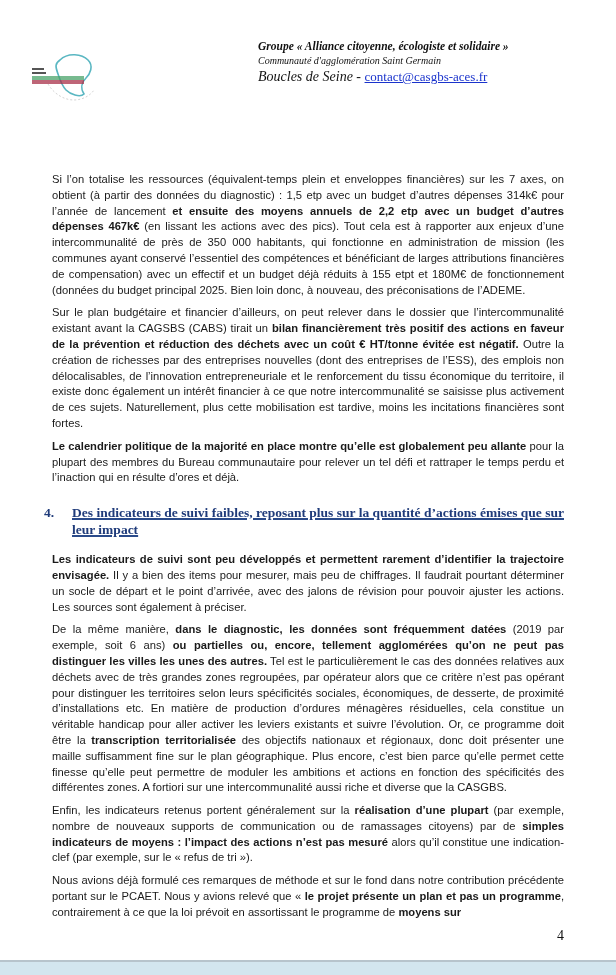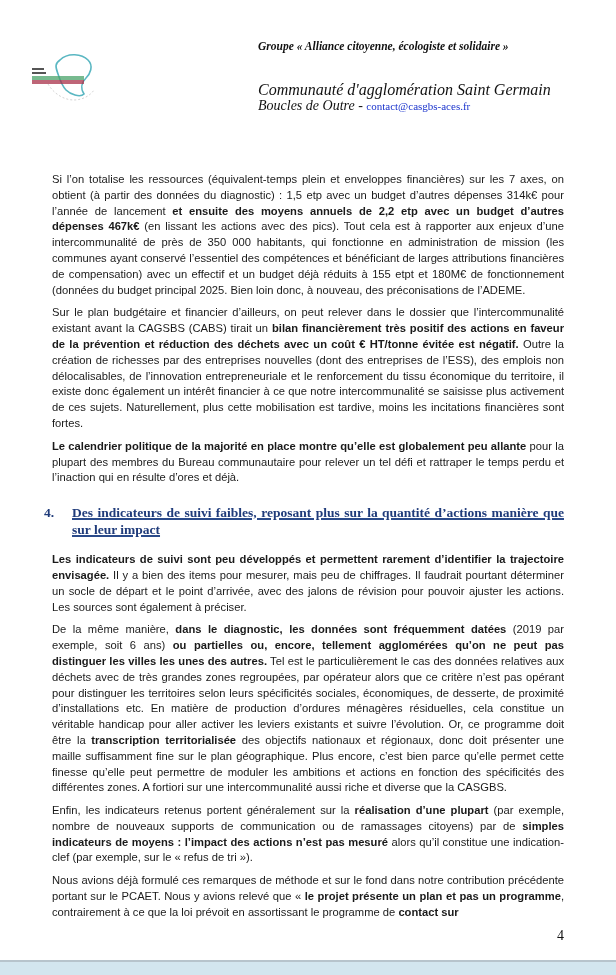--- a/index.html
+++ b/index.html
@@ -1,23 +1,23 @@
 <!DOCTYPE html>
 <html><head>
 <meta charset="utf-8">
 <style>
   html, body { margin: 0; padding: 0; background: #ffffff; }
   body { width: 616px; height: 975px; position: relative; overflow: hidden; font-family: "Liberation Sans", "DejaVu Sans", sans-serif; color: #1a1a1a; }
   .page { position: absolute; left: 0; top: 0; width: 616px; height: 956px; background: #ffffff; }
   .logo { position: absolute; left: 30px; top: 50px; width: 70px; height: 55px; }
   .header { position: absolute; left: 258px; top: 40px; width: 340px; font-family: "Liberation Serif", "DejaVu Serif", serif; font-style: italic; color: #111; }
   .header .l1 { font-size: 11.5px; line-height: 13px; font-weight: bold; }
-  .header .l2 { font-size: 16px; line-height: 16px; margin-top: 29px; }
+  .header .l2 { font-size: 10px; line-height: 16px; }
   .header .l3 { font-size: 14px; line-height: 16px; }
-  .header .mail { font-style: normal; font-size: 11px; color: #1a33cc; }
+  .header .mail { font-style: normal; font-size: 13px; color: #1a33cc; text-decoration: underline; }
   .content { position: absolute; left: 52px; top: 124px; width: 512px; font-size: 11.2px; line-height: 15.8px; text-align: justify; margin-top: 48px; }
   .content p { margin: 0 0 7px 0; }
   .content b { font-weight: bold; }
   .heading { margin: 18px 0 14px 0; font-family: "Liberation Serif", "DejaVu Serif", serif; font-weight: bold; font-size: 13.5px; line-height: 17px; color: #1f3b7a; display: flex; }
   .heading .num { width: 22px; flex: none; padding-left: 0; margin-left: -8px; margin-right: 6px; }
   .heading .txt { text-decoration: underline; text-decoration-color: #2a4a8a; text-decoration-thickness: 1.5px; }
   .pagenum { position: absolute; left: 557px; top: 928px; font-family: "Liberation Serif", "DejaVu Serif", serif; font-size: 14px; color: #111; }
   .bottom-bar { position: absolute; left: 0; top: 960px; width: 616px; height: 15px; background: #d3e6ef; border-top: 2px solid #b7c4cc; box-sizing: border-box; }
 </style>
 </head>
@@ -33,41 +33,41 @@
       <rect x="2" y="22" width="14" height="2" fill="#555"></rect>
       <rect x="2" y="26" width="52" height="4" fill="#4aa36a" opacity="0.75"></rect>
       <rect x="2" y="30" width="52" height="4" fill="#a8324a" opacity="0.75"></rect>
     </svg>
   </div>
 
   <div class="header">
     <div class="l1">Groupe « Alliance citoyenne, écologiste et solidaire »</div>
     <div class="l2">Communauté d'agglomération Saint Germain</div>
     <div class="l3">
-      <span>Boucles de Outre</span><span> - </span><span class="mail">contact@casgbs-aces.fr</span>
+      <span>Boucles de Seine</span><span> - </span><span class="mail">contact@casgbs-aces.fr</span>
     </div>
   </div>
 
   <div class="content">
     <p><span>Si l’on totalise les ressources (équivalent-temps plein et enveloppes financières) sur les 7 axes, on obtient (à partir des données du diagnostic) : 1,5 etp avec un budget d’autres dépenses 314k€ pour l’année de lancement </span><b>et ensuite des moyens annuels de 2,2 etp avec un budget d’autres dépenses 467k€</b><span> (en lissant les actions avec des pics). Tout cela est à rapporter aux enjeux d’une intercommunalité de près de 350 000 habitants, qui fonctionne en administration de mission (les communes ayant conservé l’essentiel des compétences et bénéficiant de larges attributions financières de compensation) avec un effectif et un budget déjà réduits à 155 etpt et 180M€ de fonctionnement (données du budget principal 2025. Bien loin donc, à nouveau, des préconisations de l’ADEME.</span></p>
 
     <p><span>Sur le plan budgétaire et financier d’ailleurs, on peut relever dans le dossier que l’intercommunalité existant avant la CAGSBS (CABS) tirait un </span><b>bilan financièrement très positif des actions en faveur de la prévention et réduction des déchets avec un coût € HT/tonne évitée est négatif.</b><span> Outre la création de richesses par des entreprises nouvelles (dont des entreprises de l’ESS), des emplois non délocalisables, de l’innovation entrepreneuriale et le renforcement du tissu économique du territoire, il existe donc également un intérêt financier à ce que notre intercommunalité se saisisse plus activement de ces sujets. Naturellement, plus cette mobilisation est tardive, moins les incitations financières sont fortes.</span></p>
 
     <p><b>Le calendrier politique de la majorité en place montre qu’elle est globalement peu allante</b><span> pour la plupart des membres du Bureau communautaire pour relever un tel défi et rattraper le temps perdu et l’inaction qui en résulte d’ores et déjà.</span></p>
 
     <div class="heading">
       <span class="num">4.</span>
-      <span class="txt">Des indicateurs de suivi faibles, reposant plus sur la quantité d’actions manière que sur leur impact</span>
+      <span class="txt">Des indicateurs de suivi faibles, reposant plus sur la quantité d’actions émises que sur leur impact</span>
     </div>
 
     <p><b>Les indicateurs de suivi sont peu développés et permettent rarement d’identifier la trajectoire envisagée.</b><span> Il y a bien des items pour mesurer, mais peu de chiffrages. Il faudrait pourtant déterminer un socle de départ et le point d’arrivée, avec des jalons de révision pour pouvoir ajuster les actions. Les sources sont également à préciser.</span></p>
 
     <p><span>De la même manière, </span><b>dans le diagnostic, les données sont fréquemment datées</b><span> (2019 par exemple, soit 6 ans) </span><b>ou partielles ou, encore, tellement agglomérées qu’on ne peut pas distinguer les villes les unes des autres.</b><span> Tel est le particulièrement le cas des données relatives aux déchets avec de très grandes zones regroupées, par opérateur alors que ce critère n’est pas opérant pour distinguer les territoires selon leurs spécificités sociales, économiques, de desserte, de proximité d’installations etc. En matière de production d’ordures ménagères résiduelles, cela constitue un véritable handicap pour aller activer les leviers existants et suivre l’évolution. Or, ce programme doit être la </span><b>transcription territorialisée</b><span> des objectifs nationaux et régionaux, donc doit présenter une maille suffisamment fine sur le plan géographique. Plus encore, c’est bien parce qu’elle permet cette finesse qu’elle peut permettre de moduler les ambitions et actions en fonction des spécificités des différentes zones. A fortiori sur une intercommunalité aussi riche et diverse que la CASGBS.</span></p>
 
     <p><span>Enfin, les indicateurs retenus portent généralement sur la </span><b>réalisation d’une plupart</b><span> (par exemple, nombre de nouveaux supports de communication ou de ramassages citoyens) par de </span><b>simples indicateurs de moyens : l’impact des actions n’est pas mesuré</b><span> alors qu’il constitue une indication-clef (par exemple, sur le « refus de tri »).</span></p>
 
-    <p><span>Nous avions déjà formulé ces remarques de méthode et sur le fond dans notre contribution précédente portant sur le PCAET. Nous y avions relevé que « </span><b>le projet présente un plan et pas un programme</b><span>, contrairement à ce que la loi prévoit en assortissant le programme de </span><b>contact sur</b></p>
+    <p><span>Nous avions déjà formulé ces remarques de méthode et sur le fond dans notre contribution précédente portant sur le PCAET. Nous y avions relevé que « </span><b>le projet présente un plan et pas un programme</b><span>, contrairement à ce que la loi prévoit en assortissant le programme de </span><b>moyens sur</b></p>
   </div>
 
   <div class="pagenum">4</div>
 </div>
 
 <div class="bottom-bar"></div>
 
 </body></html>

